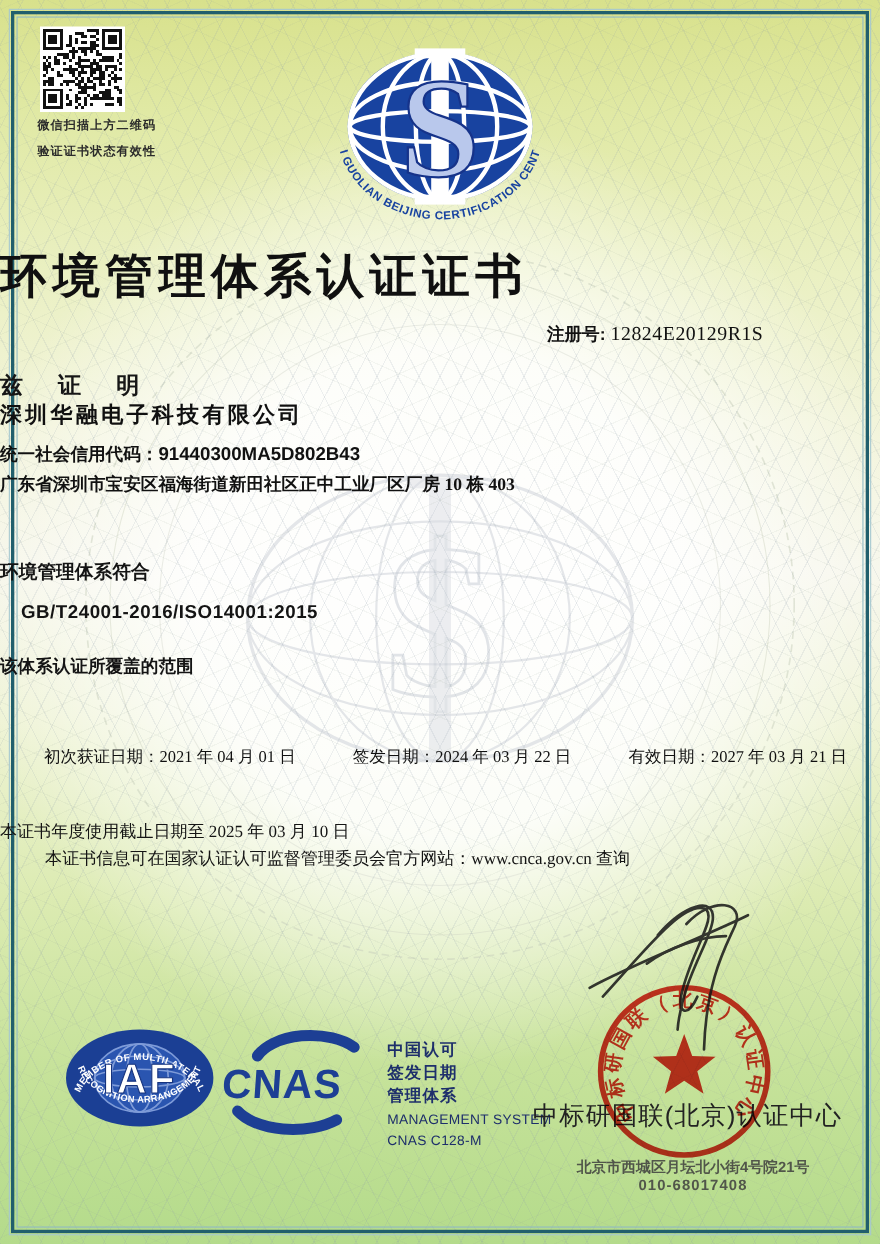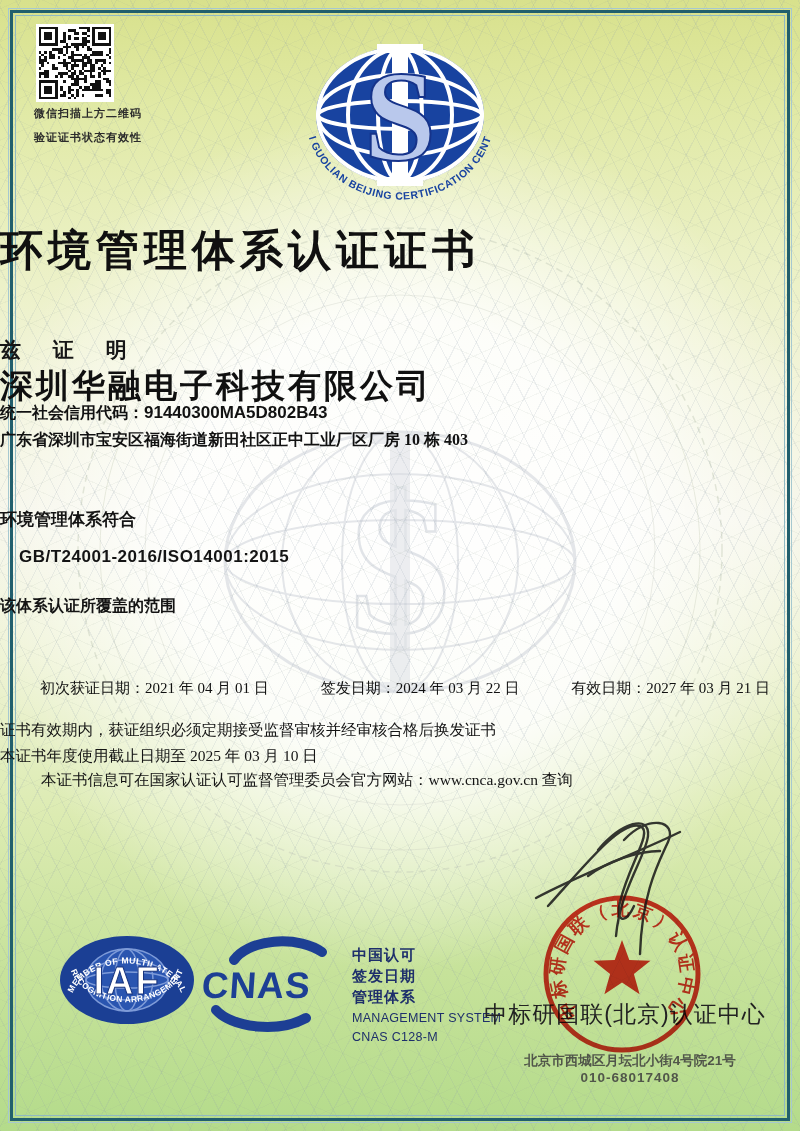--- a/index.html
+++ b/index.html
@@ -24,21 +24,21 @@
   .abs{position:absolute;}
   .center{left:0;width:100%;}
   .watermark{z-index:1;}
   .content{z-index:3;}
   .qr-caption{left:34px;font-size:11px;letter-spacing:1px;color:#2b2b2b;font-family:"Liberation Serif",serif;font-weight:bold;}
   .title{top:222px;font-size:43px;font-weight:700;letter-spacing:5px;color:#101010;}
   .reg-line{top:293px;right:106px;white-space:nowrap;}
   .reg-label{font-size:16px;font-weight:700;color:#111;}
   .reg-value{font-size:18px;font-family:"Liberation Serif",serif;color:#111;letter-spacing:.5px;}
   .certify{top:336px;font-size:21px;font-weight:700;letter-spacing:13px;color:#161616;}
-  .company{top:364px;font-size:33px;font-weight:700;letter-spacing:3px;color:#101010;}
+  .company{top:364px;font-size:20px;font-weight:700;letter-spacing:3px;color:#101010;}
   .credit{top:403px;font-size:16px;font-weight:700;color:#111;font-family:"Liberation Serif",serif;}
   .credit b{font-family:"Liberation Sans",sans-serif;font-size:17px;}
   .addr{top:430px;font-size:16px;font-weight:700;color:#111;font-family:"Liberation Serif",serif;}
   .sys{top:508px;font-size:17px;font-weight:700;color:#141414;}
   .standard{top:547px;font-size:17px;font-weight:700;color:#141414;letter-spacing:.5px;padding-left:19px;}
   .scope-label{top:596px;font-size:16px;font-weight:700;color:#141414;}
   .scope{top:627px;font-size:17px;font-weight:700;color:#111;}
   .dates{top:679px;left:40px;right:30px;display:flex;justify-content:space-between;
          font-family:"Liberation Serif",serif;font-size:15px;color:#101010;white-space:nowrap;}
   .note{font-family:"Liberation Serif",serif;font-size:15.5px;color:#141414;}
@@ -448,38 +448,41 @@
       <rect x="80" y="137" width="46" height="9"></rect>
     </g>
     <text x="103" y="120" text-anchor="middle" font-family="Liberation Serif, serif" font-size="130" font-weight="bold" fill="#b9c8ec" stroke="#16338a" stroke-width="2">S</text>
     <path id="ringPath" d="M 12,98 A 94 82 0 0 0 194,98" fill="none"></path>
     <text font-size="10.5" font-weight="bold" fill="#1843a0" letter-spacing="0.6">
       <textPath href="#ringPath" startOffset="50%" text-anchor="middle">CSI GUOLIAN BEIJING CERTIFICATION CENTER</textPath>
     </text>
   </svg>
 
   <div class="abs content center title">环境管理体系认证证书</div>
+  <div class="abs content reg-line">
+    <span class="reg-label">注册号:</span>
+    <span class="reg-value">12824E20129R1S</span>
+  </div>
 
   <div class="abs content center certify">兹 证 明</div>
   <div class="abs content center company">深圳华融电子科技有限公司</div>
   <div class="abs content center credit">
     <span>统一社会信用代码：</span><b>91440300MA5D802B43</b>
   </div>
   <div class="abs content center addr">广东省深圳市宝安区福海街道新田社区正中工业厂区厂房 10 栋 403</div>
   <div class="abs content center sys">环境管理体系符合</div>
   <div class="abs content center standard">GB/T24001-2016/ISO14001:2015</div>
   <div class="abs content center scope-label">该体系认证所覆盖的范围</div>
 
   <div class="abs content dates">
     <span><span>初次获证日期：</span><span>2021 年 04 月 01 日</span></span>
     <span><span>签发日期：</span><span>2024 年 03 月 22 日</span></span>
     <span><span>有效日期：</span><span>2027 年 03 月 21 日</span></span>
   </div>
 
-  <div class="abs content center note n1">证书有效期内，获证组织必须定期接受监督审核并经审核合格后换发证书</div>
   <div class="abs content center note n2">本证书年度使用截止日期至 2025 年 03 月 10 日</div>
   <div class="abs content center note n3">本证书信息可在国家认证认可监督管理委员会官方网站：www.cnca.gov.cn 查询</div>
 
   <svg class="abs sig" style="left:528px;top:806px;" width="175" height="165" viewBox="0 0 175 165" fill="none" stroke="#161616" stroke-width="2.4" stroke-linecap="round" opacity="0.85">
     <path d="M20,100 C55,62 92,14 112,20 C126,25 101,58 92,96 C87,115 97,120 106,100"></path>
     <path d="M70,44 C94,16 122,8 120,30 C118,50 92,84 88,130"></path>
     <path d="M96,34 C120,8 150,14 140,36 C131,56 114,86 112,148"></path>
     <path d="M8,92 C44,72 120,42 152,26"></path>
     <path d="M60,70 C80,55 110,45 132,45"></path>
   </svg>

